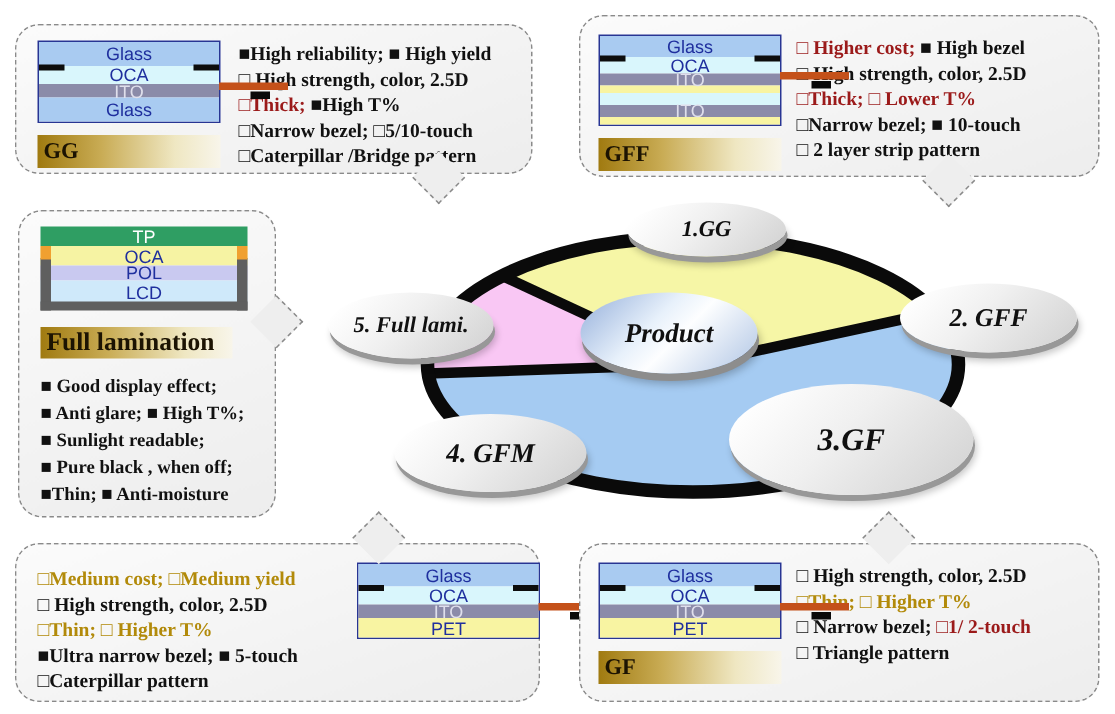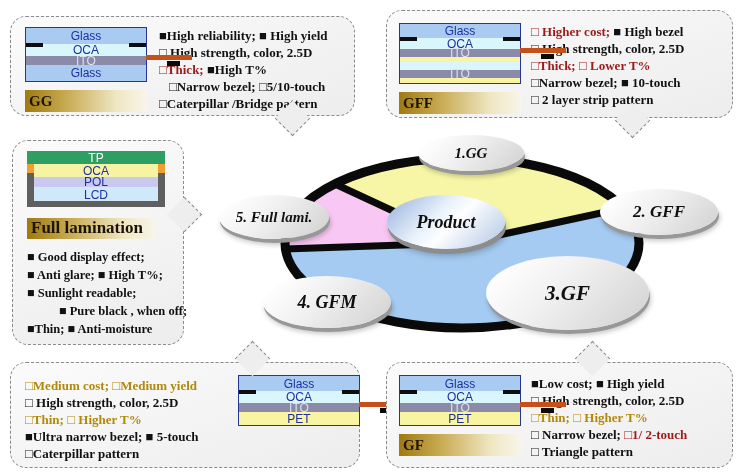--- a/index.html
+++ b/index.html
@@ -107,21 +107,21 @@
         <div class="tab tab-r"></div>
         <div class="fpc"></div>
         <div class="fpc-chip"></div>
       </div>
       <div class="gold-label">GG</div>
     </div>
     <div class="bullets">
         <div class="bullet-line"><span style="color: rgb(17, 17, 17);">■High reliability; ■ High yield</span></div>
         <div class="bullet-line"><span style="color: rgb(17, 17, 17);">□ High strength, color, 2.5D</span></div>
         <div class="bullet-line"><span style="color: rgb(155, 26, 26);">□Thick;</span><span style="color: rgb(17, 17, 17);"> ■High T%</span></div>
-        <div class="bullet-line"><span style="color: rgb(17, 17, 17); margin-left: 10px;">□Narrow bezel; □5/10-touch</span></div>
+        <div class="bullet-line"><span style="color: rgb(17, 17, 17);">□Narrow bezel; □5/10-touch</span></div>
         <div class="bullet-line"><span style="color: rgb(17, 17, 17);">□Caterpillar /Bridge pattern</span></div>
       </div>
   </div>
   <div class="tail tail-down t-gg"></div>
 
   <div class="box box-gff">
     <div class="stack-col">
       <div class="stack">
         <div>
             <div class="layer" style="background: rgb(169, 203, 241); color: rgb(31, 47, 158); height: 14px;">Glass</div>
@@ -161,21 +161,21 @@
       <div class="fl-bar fl-bar-r"></div>
       <div class="fl-bar fl-bar-b"></div>
       <div class="fl-orange fl-o-l"></div>
       <div class="fl-orange fl-o-r"></div>
     </div>
     <div class="gold-label">Full lamination</div>
     <div class="bullets">
         <div class="bullet-line"><span style="color: rgb(17, 17, 17);">■ Good display effect;</span></div>
         <div class="bullet-line"><span style="color: rgb(17, 17, 17);">■ Anti glare; ■ High T%;</span></div>
         <div class="bullet-line"><span style="color: rgb(17, 17, 17);">■ Sunlight readable;</span></div>
-        <div class="bullet-line"><span style="color: rgb(17, 17, 17); margin-left: 32px;">■ Pure black , when off;</span></div>
+        <div class="bullet-line"><span style="color: rgb(17, 17, 17);">■ Pure black , when off;</span></div>
         <div class="bullet-line"><span style="color: rgb(17, 17, 17);">■Thin; ■ Anti-moisture</span></div>
       </div>
   </div>
   <div class="tail tail-right t-fl"></div>
 
   <div class="box box-gfm">
     <div class="bullets">
         <div class="bullet-line"><span style="color: rgb(178, 138, 10);">□Medium cost; □Medium yield</span></div>
         <div class="bullet-line"><span style="color: rgb(17, 17, 17);">□ High strength, color, 2.5D</span></div>
         <div class="bullet-line"><span style="color: rgb(178, 138, 10);">□Thin; □ Higher T%</span></div>
@@ -209,21 +209,20 @@
             <div class="layer" style="background: rgb(248, 244, 162); color: rgb(31, 47, 158); height: 13px;">PET</div>
           </div>
         <div class="tab tab-l"></div>
         <div class="tab tab-r"></div>
         <div class="fpc"></div>
         <div class="fpc-chip"></div>
       </div>
       <div class="gold-label">GF</div>
     </div>
     <div class="bullets">
-        <div class="bullet-line"><span style="color: rgb(17, 17, 17);">■Low cost; ■ High yield</span></div>
         <div class="bullet-line"><span style="color: rgb(17, 17, 17);">□ High strength, color, 2.5D</span></div>
         <div class="bullet-line"><span style="color: rgb(178, 138, 10);">□Thin; □ Higher T%</span></div>
         <div class="bullet-line"><span style="color: rgb(17, 17, 17);">□ Narrow bezel; </span><span style="color: rgb(155, 26, 26);">□1/ 2-touch</span></div>
         <div class="bullet-line"><span style="color: rgb(17, 17, 17);">□ Triangle pattern</span></div>
       </div>
   </div>
   <div class="tail tail-up t-gf"></div>
 
   <div class="elabel el-gg">1.GG</div>
   <div class="elabel el-gff">2. GFF</div>

